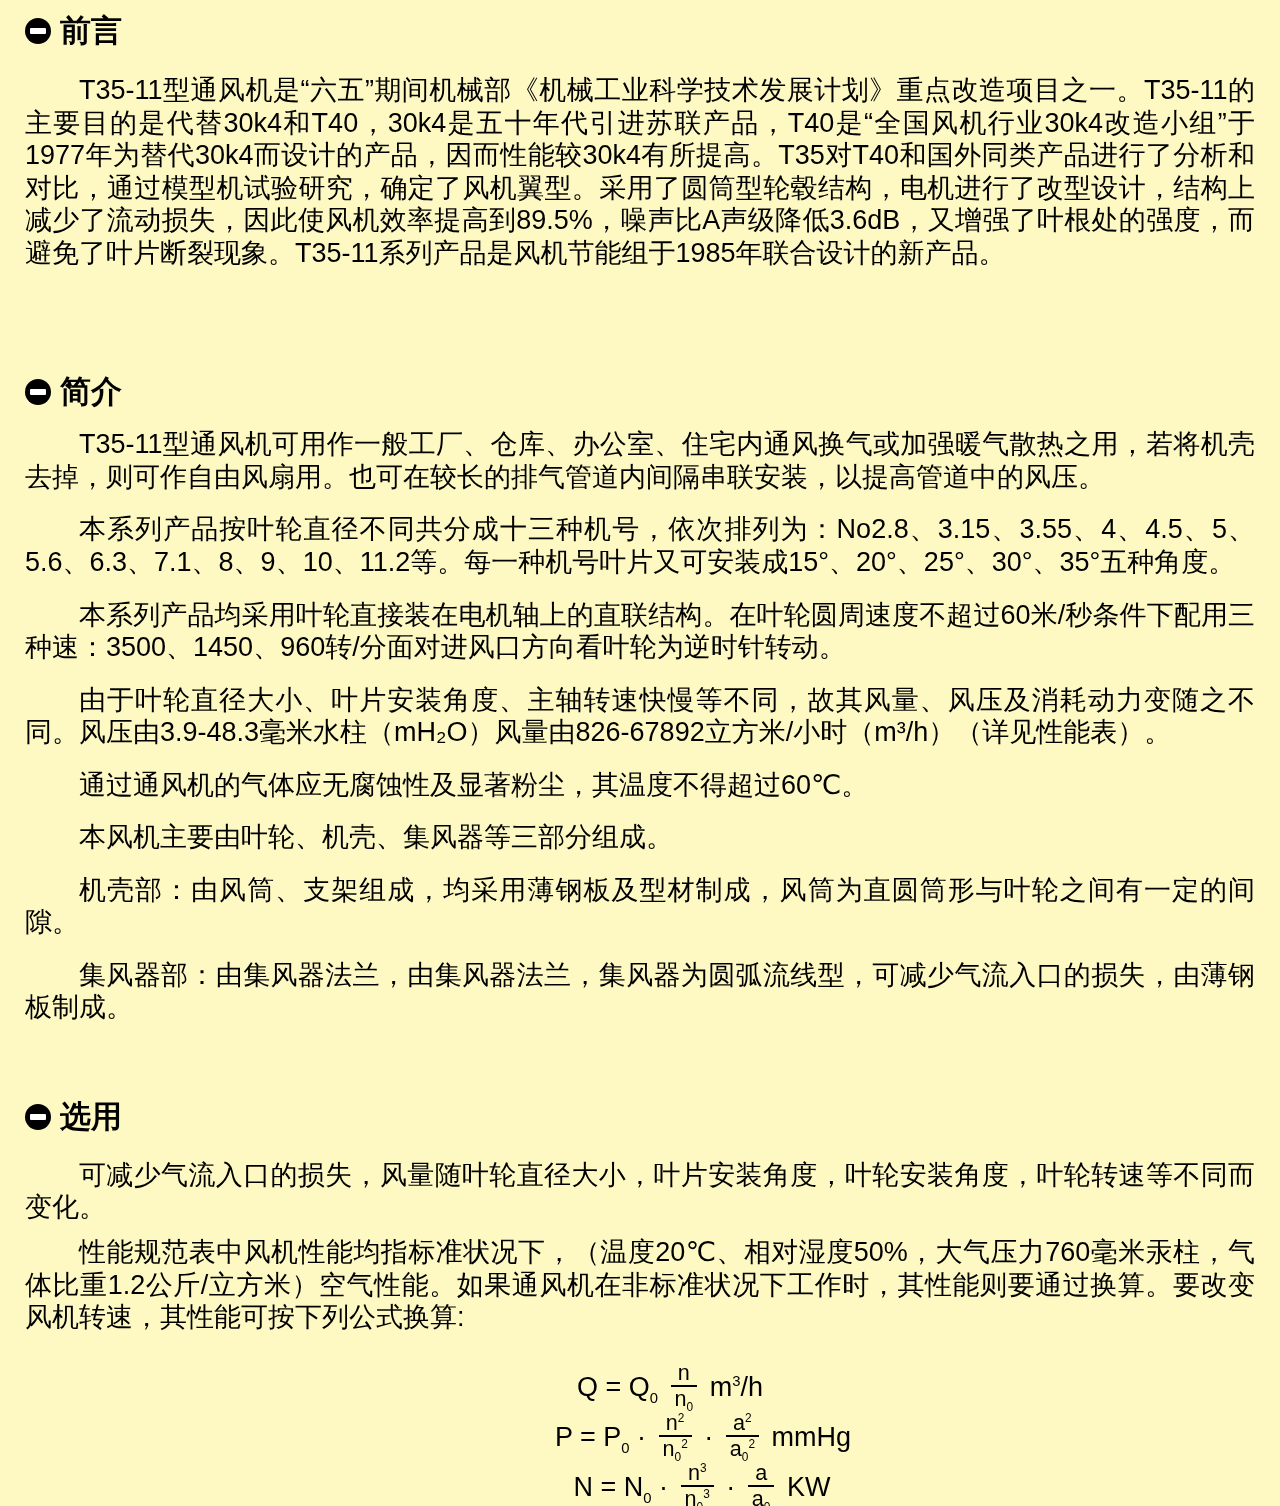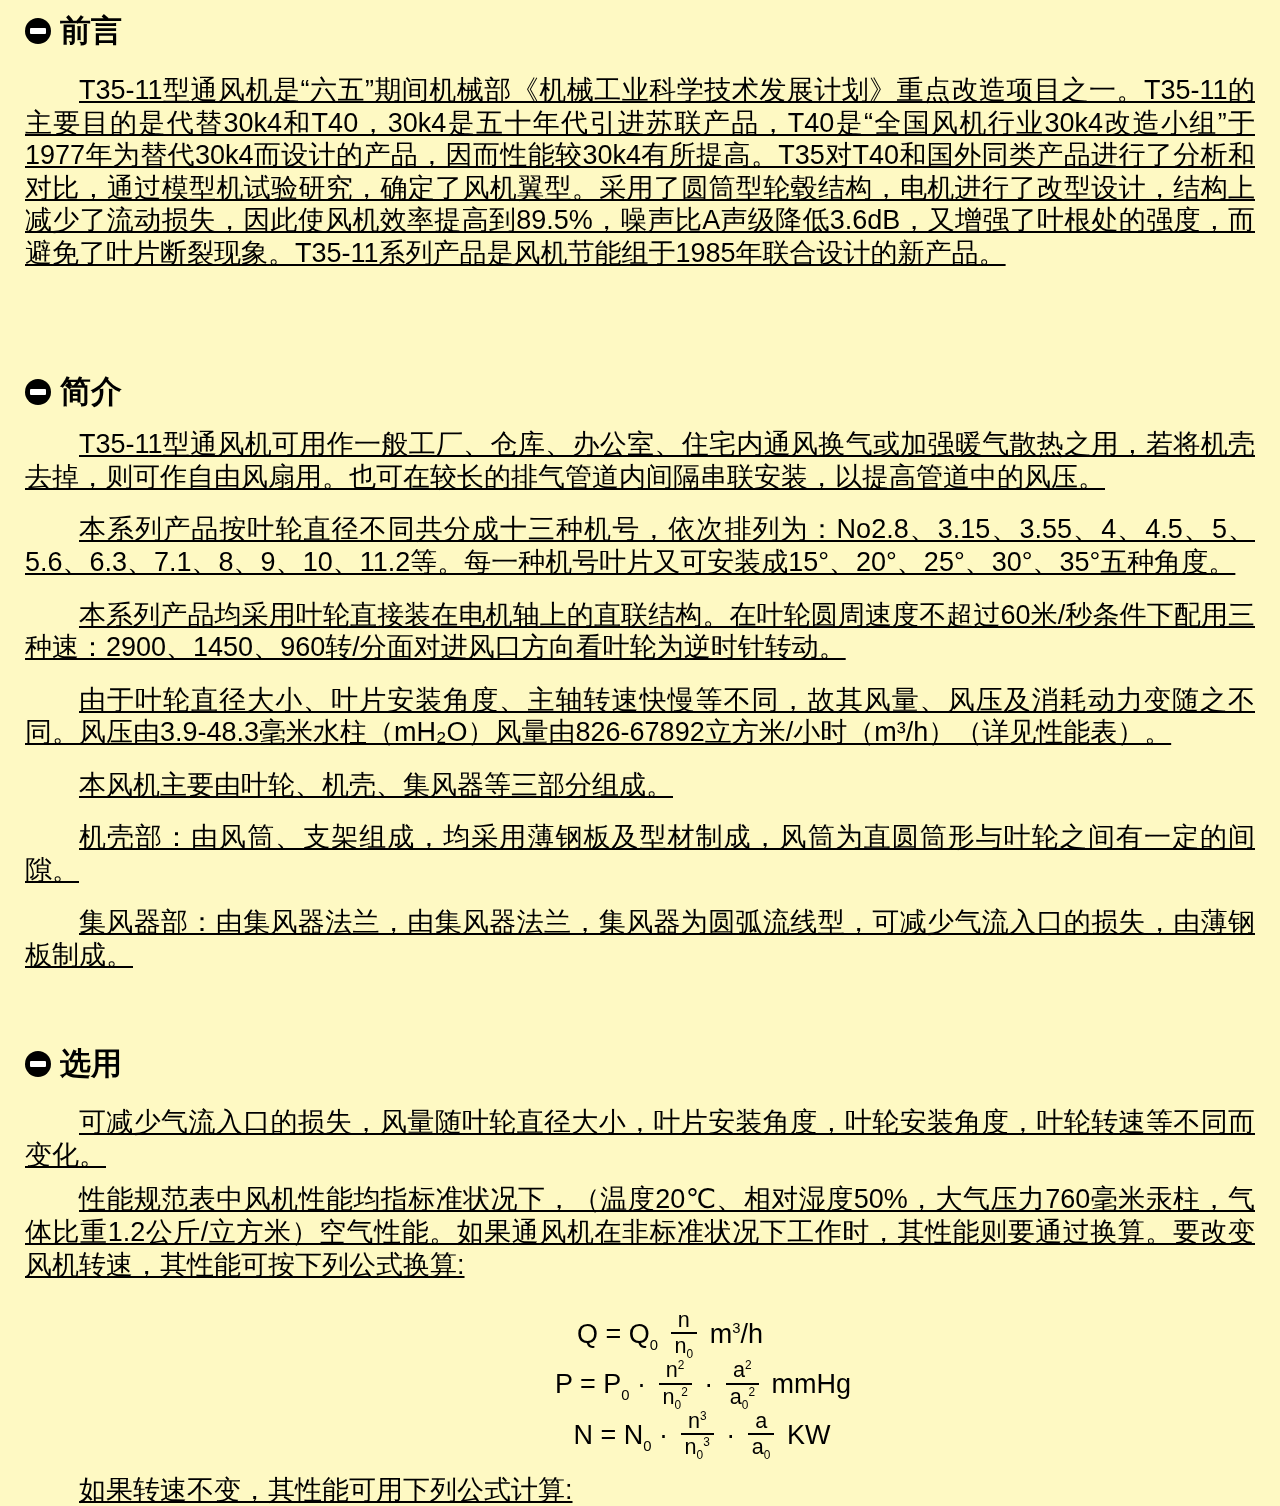--- a/index.html
+++ b/index.html
@@ -16,21 +16,21 @@
   }
   .minus-icon {
     width:26px; height:26px; border-radius:50%; background:#000;
     position:relative; flex:0 0 auto; display:inline-block;
   }
   .minus-icon::after {
     content:""; position:absolute; left:5px; right:5px; top:10px;
     height:6px; background:#fff; border-radius:1px;
   }
   p.body {
-    margin:0; line-height:1.205; text-indent:2em; text-align:justify;text-decoration:underline;
+    margin:0; line-height:1.205; text-indent:2em; text-align:justify;
   }
   .section-preface p.body { margin-top:26px; }
   .section-intro { margin-top:106px; }
   .section-intro p.body { margin-top:20px; }
   .section-intro p.body.first { margin-top:19px; }
   .section-selection { margin-top:76px; }
   .section-selection p.body { margin-top:12px; }
   .section-selection p.body.first { margin-top:25px; }
 
   .formula-row { display:flex; align-items:center; margin:0;flex-direction:column; }
@@ -65,22 +65,23 @@
     <p class="body">T35-11型通风机是“六五”期间机械部《机械工业科学技术发展计划》重点改造项目之一。T35-11的主要目的是代替30k4和T40，30k4是五十年代引进苏联产品，T40是“全国风机行业30k4改造小组”于1977年为替代30k4而设计的产品，因而性能较30k4有所提高。T35对T40和国外同类产品进行了分析和对比，通过模型机试验研究，确定了风机翼型。采用了圆筒型轮毂结构，电机进行了改型设计，结构上减少了流动损失，因此使风机效率提高到89.5%，噪声比A声级降低3.6dB，又增强了叶根处的强度，而避免了叶片断裂现象。T35-11系列产品是风机节能组于1985年联合设计的新产品。</p>
   </section>
 
   <section class="section-intro">
     <h2 class="heading">
       <span class="minus-icon"></span>
       <span>简介</span>
     </h2>
     <p class="body first">T35-11型通风机可用作一般工厂、仓库、办公室、住宅内通风换气或加强暖气散热之用，若将机壳去掉，则可作自由风扇用。也可在较长的排气管道内间隔串联安装，以提高管道中的风压。</p>
     <p class="body">本系列产品按叶轮直径不同共分成十三种机号，依次排列为：No2.8、3.15、3.55、4、4.5、5、5.6、6.3、7.1、8、9、10、11.2等。每一种机号叶片又可安装成15°、20°、25°、30°、35°五种角度。</p>
-    <p class="body">本系列产品均采用叶轮直接装在电机轴上的直联结构。在叶轮圆周速度不超过60米/秒条件下配用三种速：2900、1450、960转/分面对进风口方向看叶轮为逆时针转动。</p>
+    <p class="body">本系列产品均采用叶轮直接装在电机轴上的直联结构。在叶轮圆周速度不超过60米/秒条件下配用三种速：3500、1450、960转/分面对进风口方向看叶轮为逆时针转动。</p>
     <p class="body">由于叶轮直径大小、叶片安装角度、主轴转速快慢等不同，故其风量、风压及消耗动力变随之不同。风压由3.9-48.3毫米水柱（mH₂O）风量由826-67892立方米/小时（m³/h）（详见性能表）。</p>
+    <p class="body">通过通风机的气体应无腐蚀性及显著粉尘，其温度不得超过60℃。</p>
     <p class="body">本风机主要由叶轮、机壳、集风器等三部分组成。</p>
     <p class="body">机壳部：由风筒、支架组成，均采用薄钢板及型材制成，风筒为直圆筒形与叶轮之间有一定的间隙。</p>
     <p class="body">集风器部：由集风器法兰，由集风器法兰，集风器为圆弧流线型，可减少气流入口的损失，由薄钢板制成。</p>
   </section>
 
   <section class="section-selection">
     <h2 class="heading">
       <span class="minus-icon"></span>
       <span>选用</span>
     </h2>

